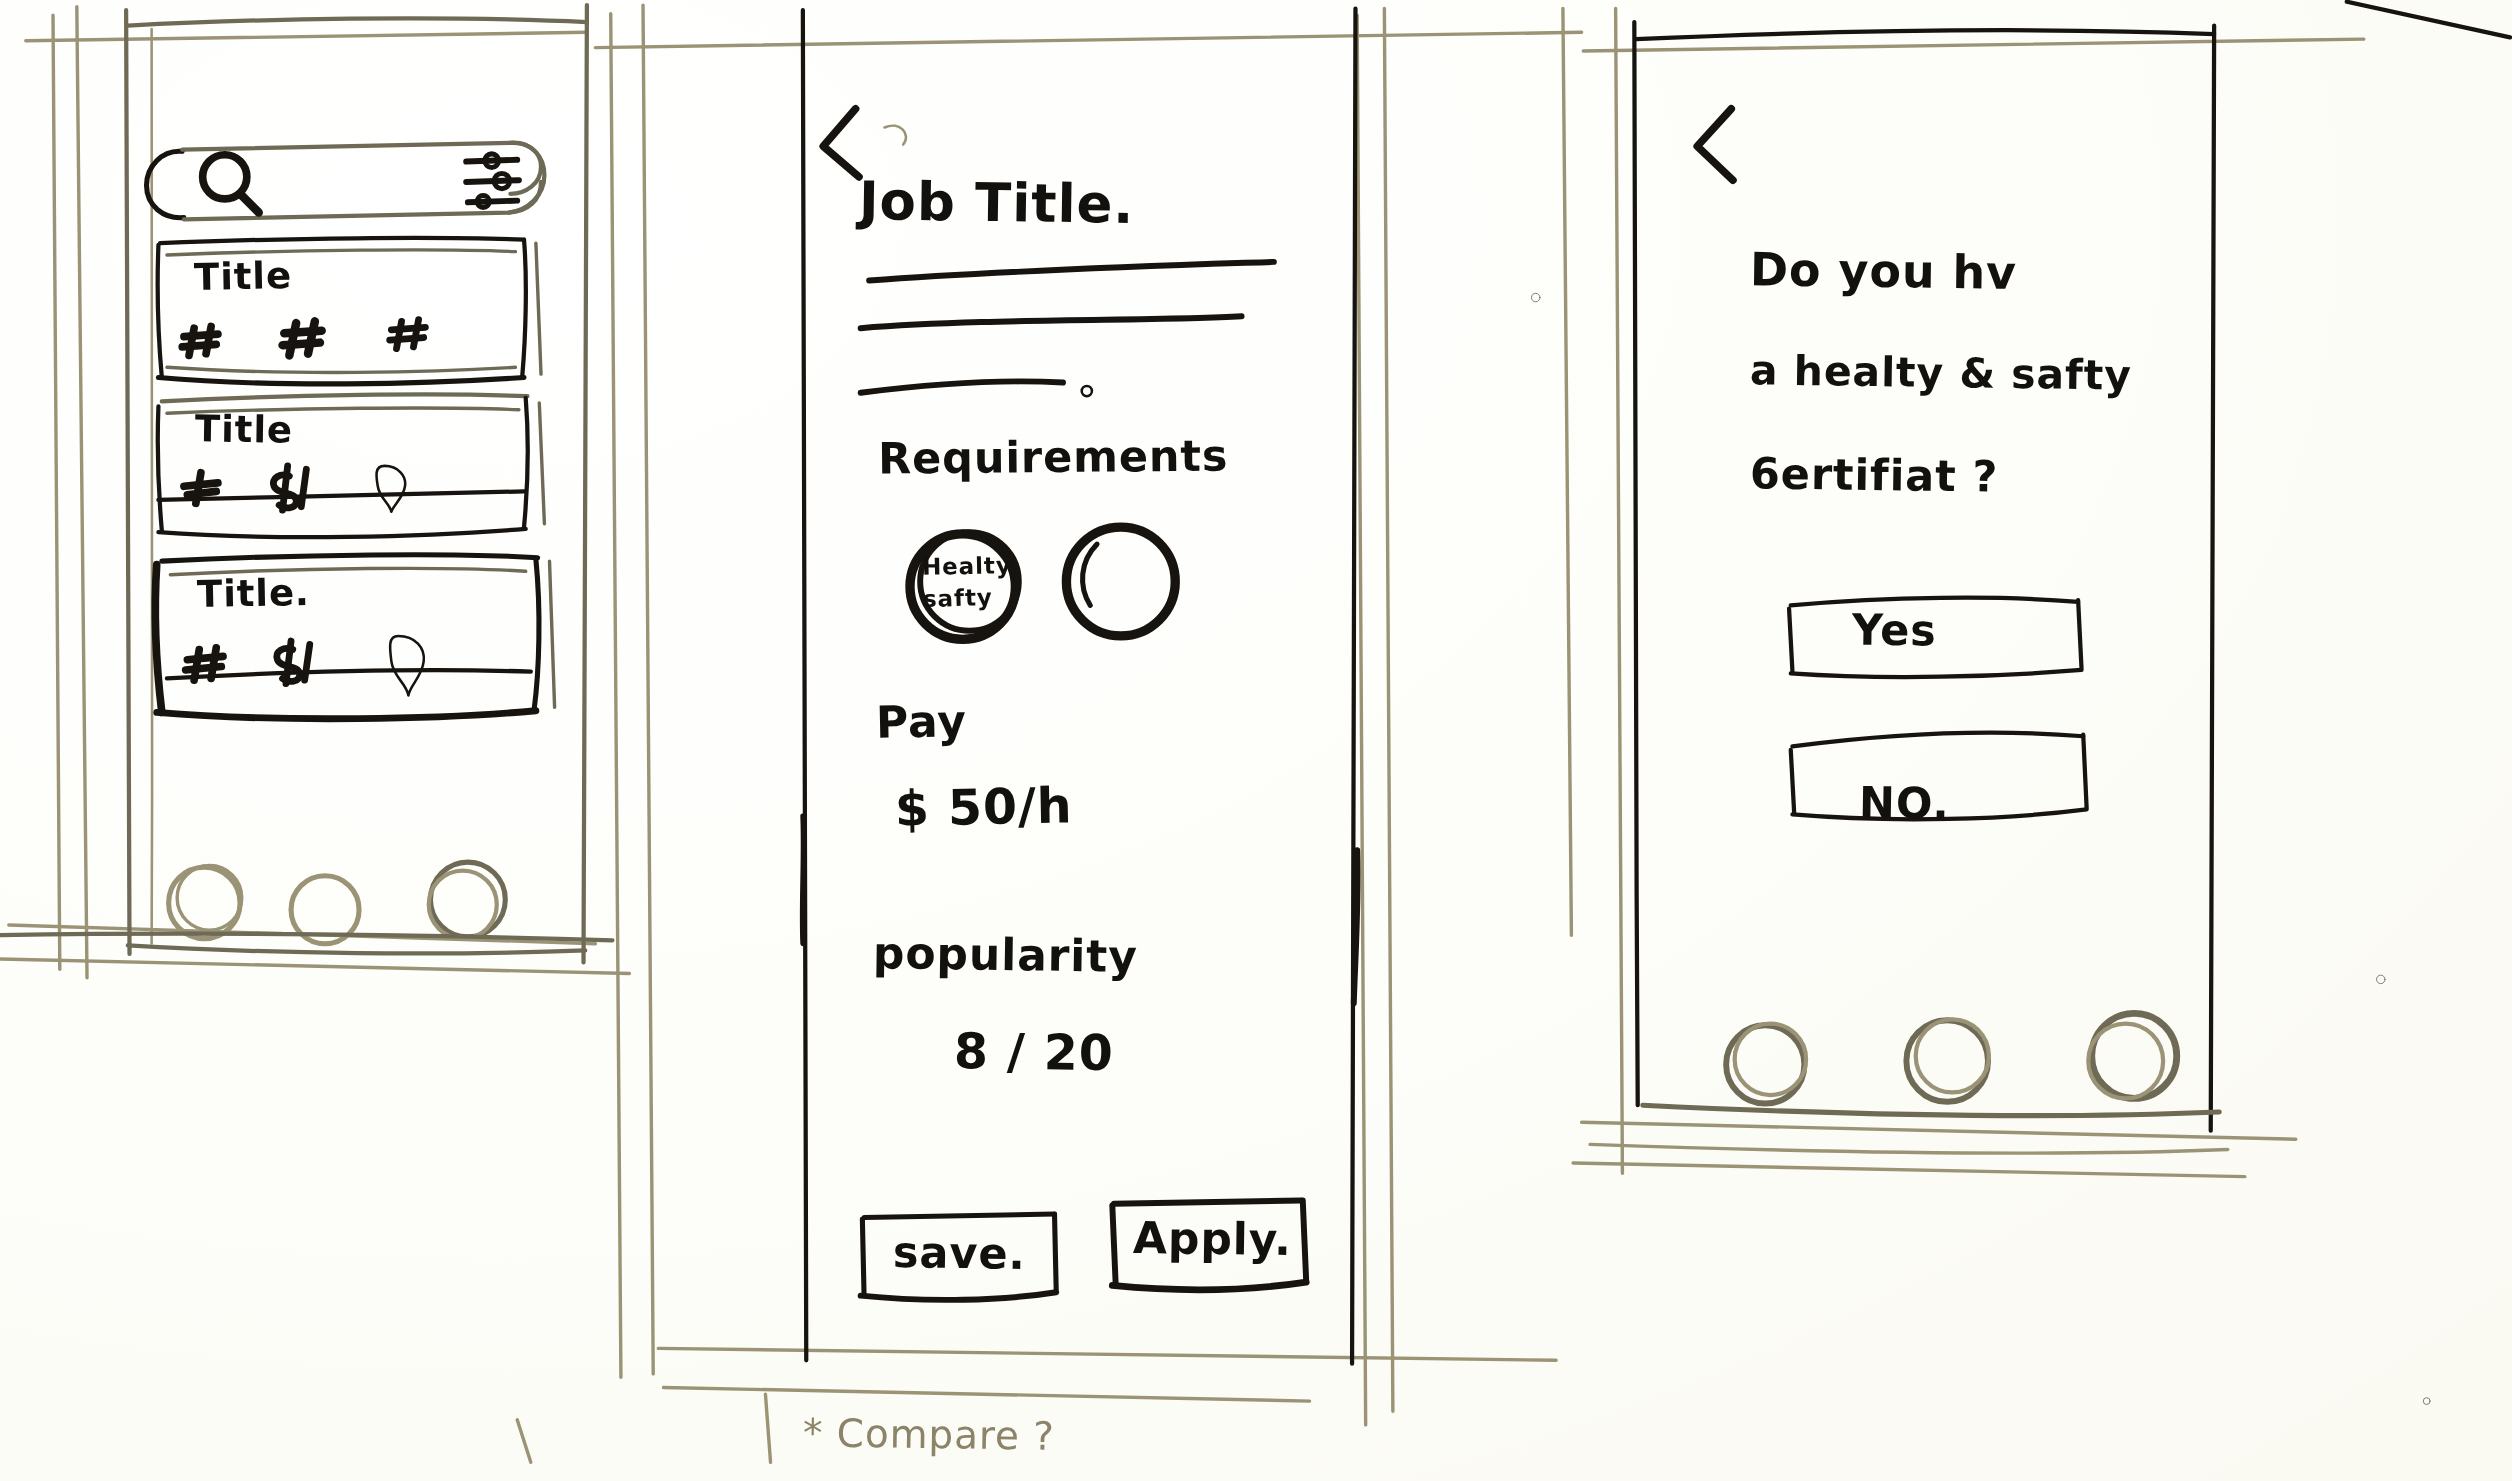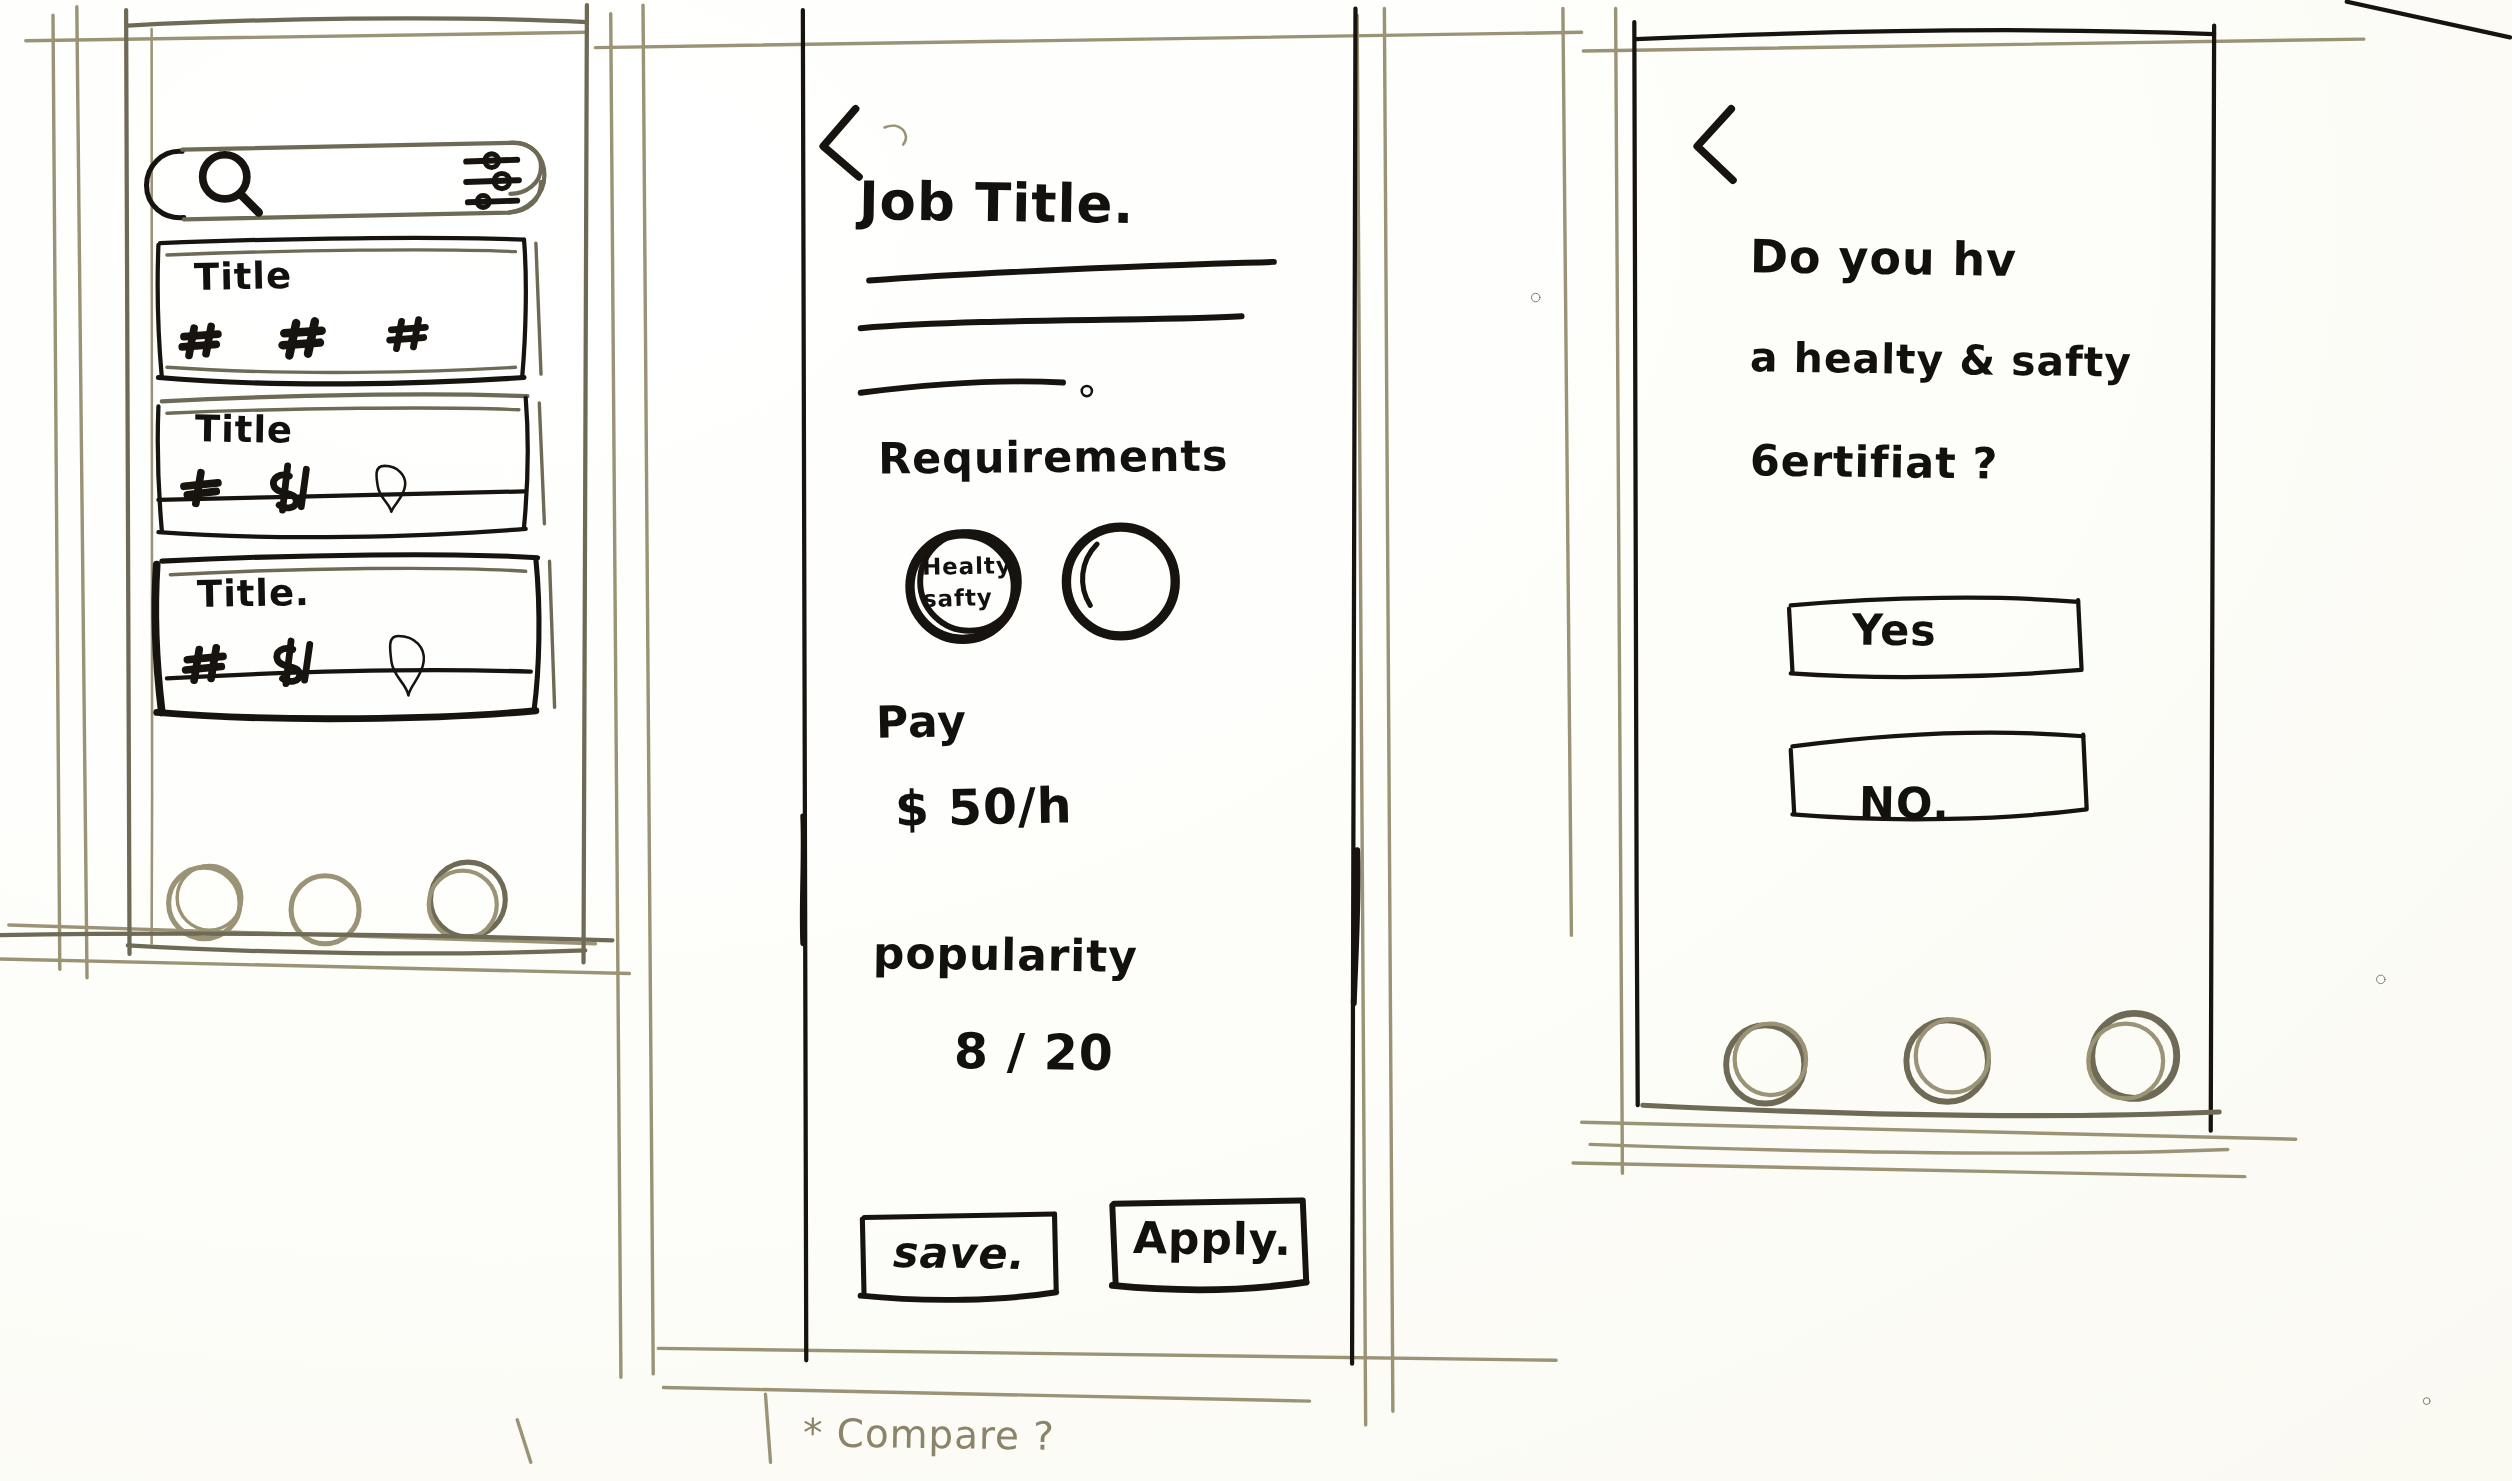--- a/index.html
+++ b/index.html
@@ -291,34 +291,34 @@
   <span class="hand sk2" style="left:15.3px; top:54px; font-size:23px;">safty</span>
 </div>
 <div style="position:absolute; left:1065px; top:526px; width:114px; height:114px;"></div>
 
 <span class="hand sk1" style="left:876px; top:696px; font-size:44px;">Pay</span>
 <span class="hand sk1" style="left:895px; top:779px; font-size:49px;">$ 50/h</span>
 
 <span class="hand sk3" style="left:873px; top:929px; font-size:44px;">popularity</span>
 <span class="hand sk3" style="left:954px; top:1024px; font-size:49px;">8 / 20</span>
 
-<div style="position:absolute; left:861px; top:1211px; width:213px; height:88px;font-style:italic;">
+<div style="position:absolute; left:861px; top:1211px; width:213px; height:88px;">
   <span class="hand sk3" style="left:32px; top:17px; font-size:43px;">save.</span>
 </div>
 <div style="position:absolute; left:1111px; top:1199px; width:199px; height:88px;">
   <span class="hand sk3" style="left:22px; top:13.6px; font-size:44px;">Apply.</span>
 </div>
 
 <span class="hand pencil-txt sk3" style="left:803px; top:1412px; font-size:39px;">* Compare ?</span>
 
 <div class="panel-hit" style="left:1633px; top:20.4px; width:587px; height:1114px;"></div>
 
 <div style="position:absolute; left:1687px; top:100px; width:63px; height:88px;"></div>
 
-<div style="position:absolute; left:1750px; top:231px; width:476px; height:264px;">
+<div style="position:absolute; left:1750px; top:244px; width:476px; height:264px;">
   <span class="hand sk3" style="left:0px; top:0px; font-size:46px;">Do you hv</span>
   <span class="hand sk3" style="left:0px; top:105px; font-size:41px;">a  healty &amp; safty</span>
   <span class="hand sk3" style="left:0px; top:206px; font-size:43px;">6ertifiat ?</span>
 </div>
 
 <div style="position:absolute; left:1789px; top:595px; width:296px; height:82px;text-decoration:underline;">
   <span class="hand sk3" style="left:63px; top:10.2px; font-size:43px;">Yes</span>
 </div>
 <div style="position:absolute; left:1791px; top:758px; width:298px; height:85px;">
   <span class="hand sk3" style="left:68px; top:20.4px; font-size:43px;">NO.</span>

